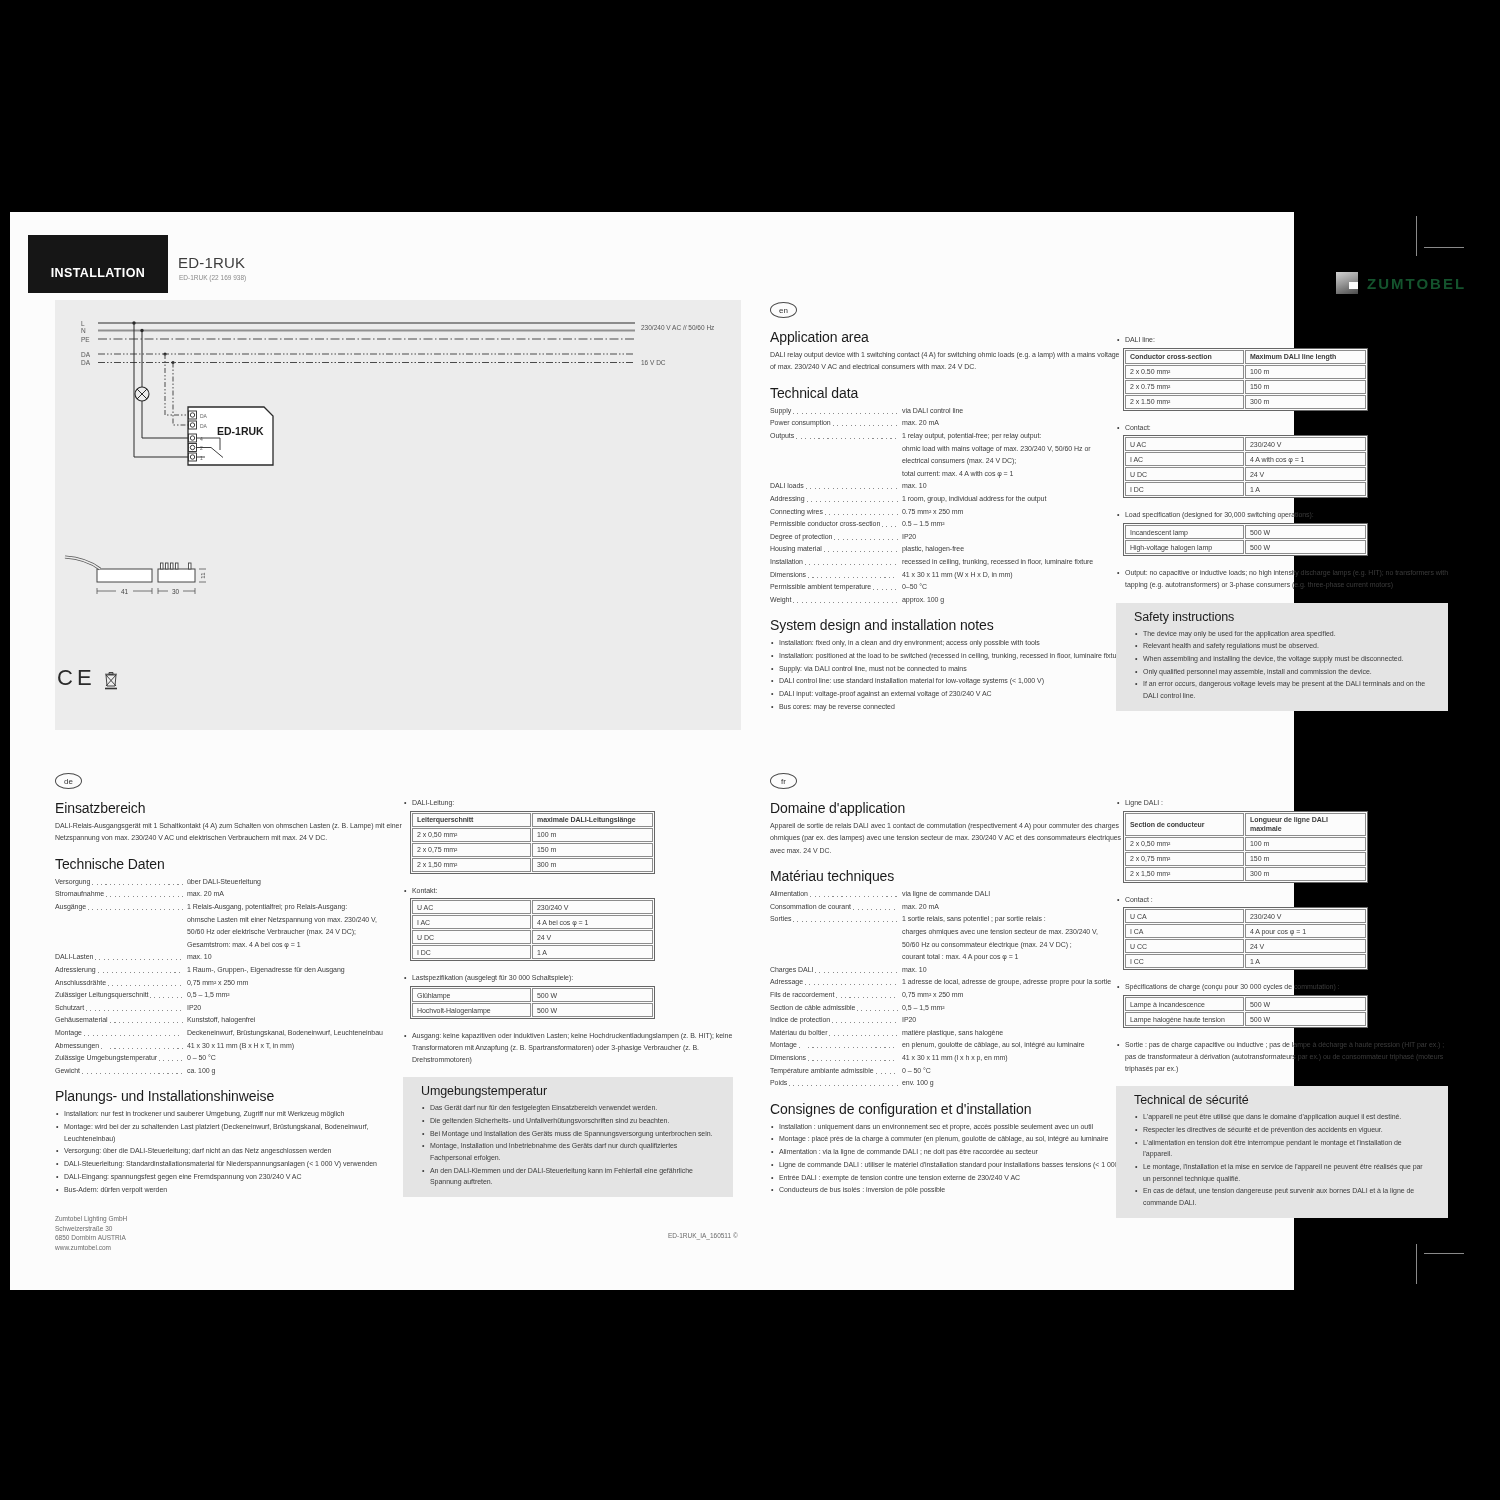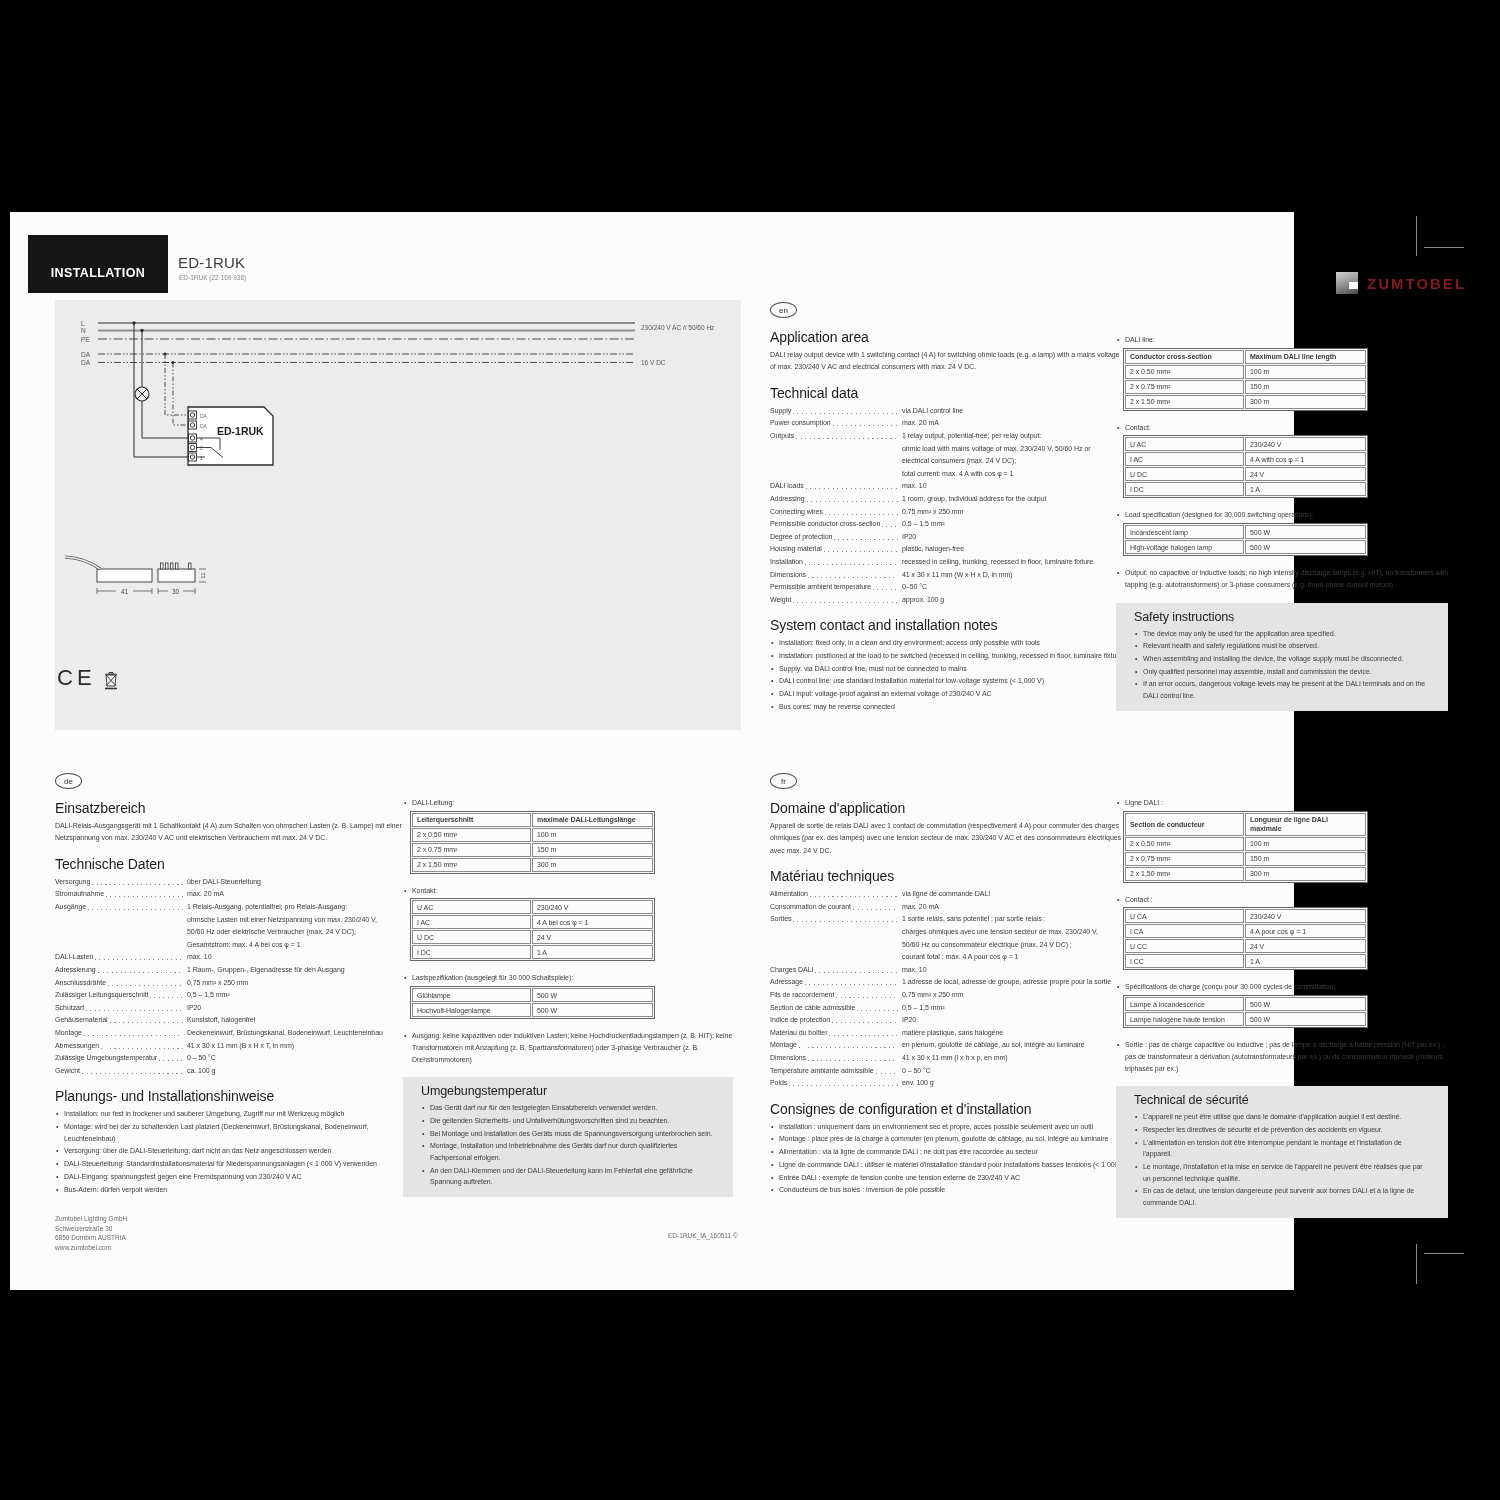--- a/index.html
+++ b/index.html
@@ -10,21 +10,21 @@
 
   
   .inst-box{position:absolute;left:18px;top:23px;width:140px;height:58px;background:#161616;
             display:flex;align-items:flex-end;justify-content:center;padding-bottom:13px;box-sizing:border-box;}
   .inst-box span{color:#fff;font-size:12.5px;font-weight:bold;letter-spacing:.4px;}
   .prod-title{position:absolute;left:168px;top:42px;font-size:15px;color:#3d3d3d;letter-spacing:.2px;}
   .prod-code{position:absolute;left:169px;top:62px;font-size:6.5px;color:#8a8a8a;}
   .brand{position:absolute;left:1326px;top:60px;display:flex;align-items:center;gap:9px;}
   .zq{width:22px;height:22px;background:linear-gradient(160deg,#d2d2d2 0%,#9a9a9a 45%,#4b4b4b 100%);position:relative;}
   .zq::after{content:"";position:absolute;right:0;bottom:5px;width:9px;height:7px;background:#fcfcfc;}
-  .brand-name{font-size:15px;font-weight:bold;color:#7f1d1d;letter-spacing:2px;}
+  .brand-name{font-size:15px;font-weight:bold;color:#14532d;letter-spacing:2px;}
 
   
   .panel{position:absolute;left:45px;top:88px;width:686px;height:430px;background:#ececec;}
   .ce{position:absolute;left:47px;top:453px;font-size:22px;color:#2a2a2a;letter-spacing:4px;font-weight:400;}
   .weee{position:absolute;left:92px;top:455px;}
 
   
   .sec-left,.sec-right{position:absolute;}
   #cols-left>div:nth-of-type(1){left:760px;top:90px;width:356px;}
   #cols-left>div:nth-of-type(2){left:45px;top:561px;width:358px;}
@@ -321,21 +321,21 @@
             </div>
 
             <div class="spec">
               <span class="lblwrap">
               <span class="lbl">Weight</span>
               <span class="leader"></span>
             </span>
               <span class="val">approx. 100 g</span>
             </div>
           </div>
-        <h1 class="h-sec">System contact and installation notes</h1>
+        <h1 class="h-sec">System design and installation notes</h1>
         <div>
 
             <div class="bl">Installation: fixed only, in a clean and dry environment; access only possible with tools</div>
 
             <div class="bl">Installation: positioned at the load to be switched (recessed in ceiling, trunking, recessed in floor, luminaire fixture)</div>
 
             <div class="bl">Supply: via DALI control line, must not be connected to mains</div>
 
             <div class="bl">DALI control line: use standard installation material for low-voltage systems (&lt; 1,000 V)</div>
 

